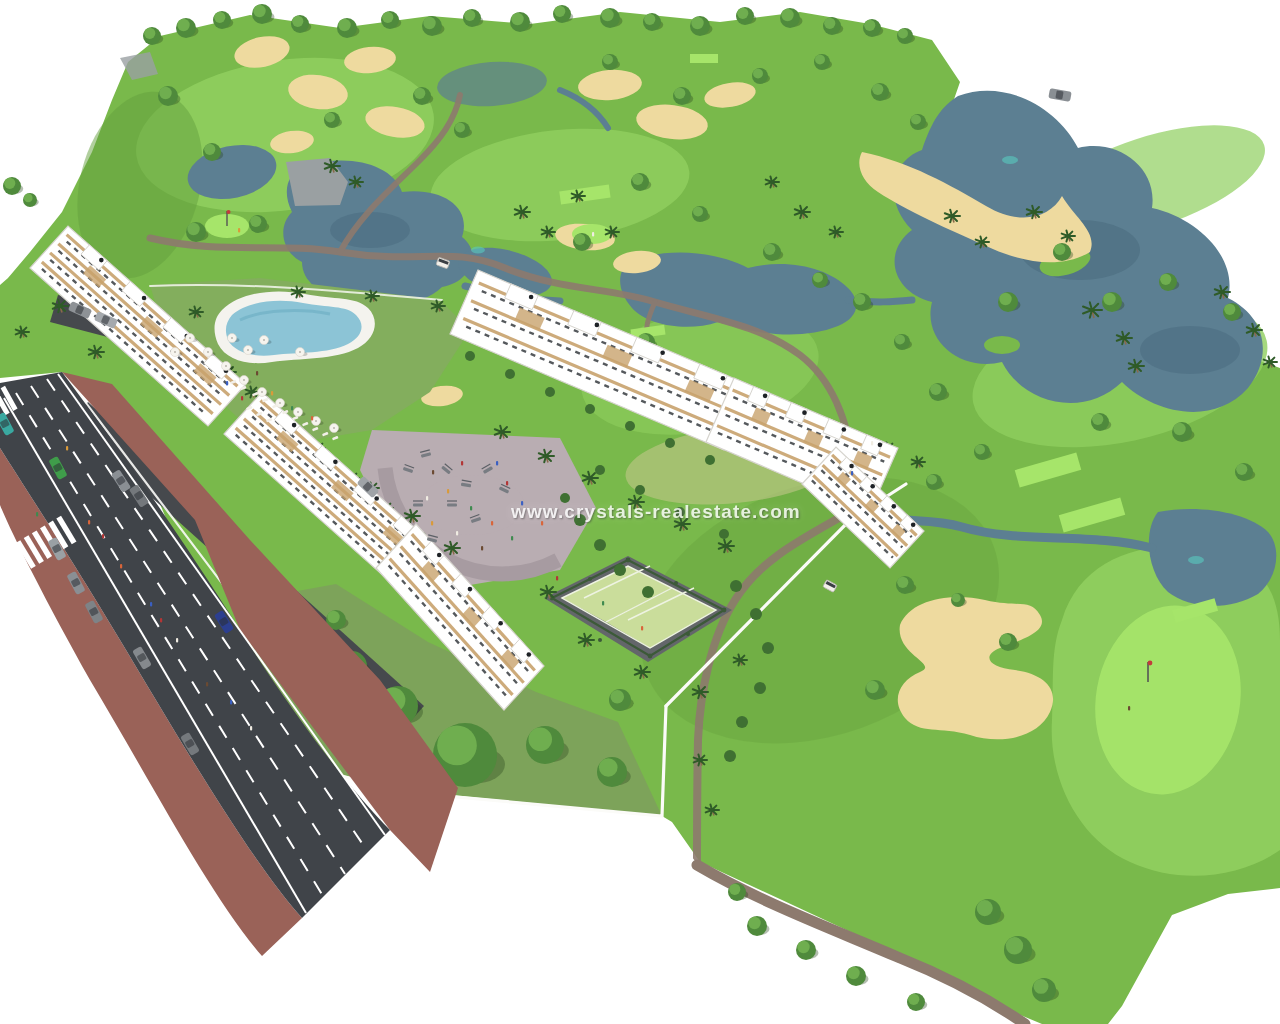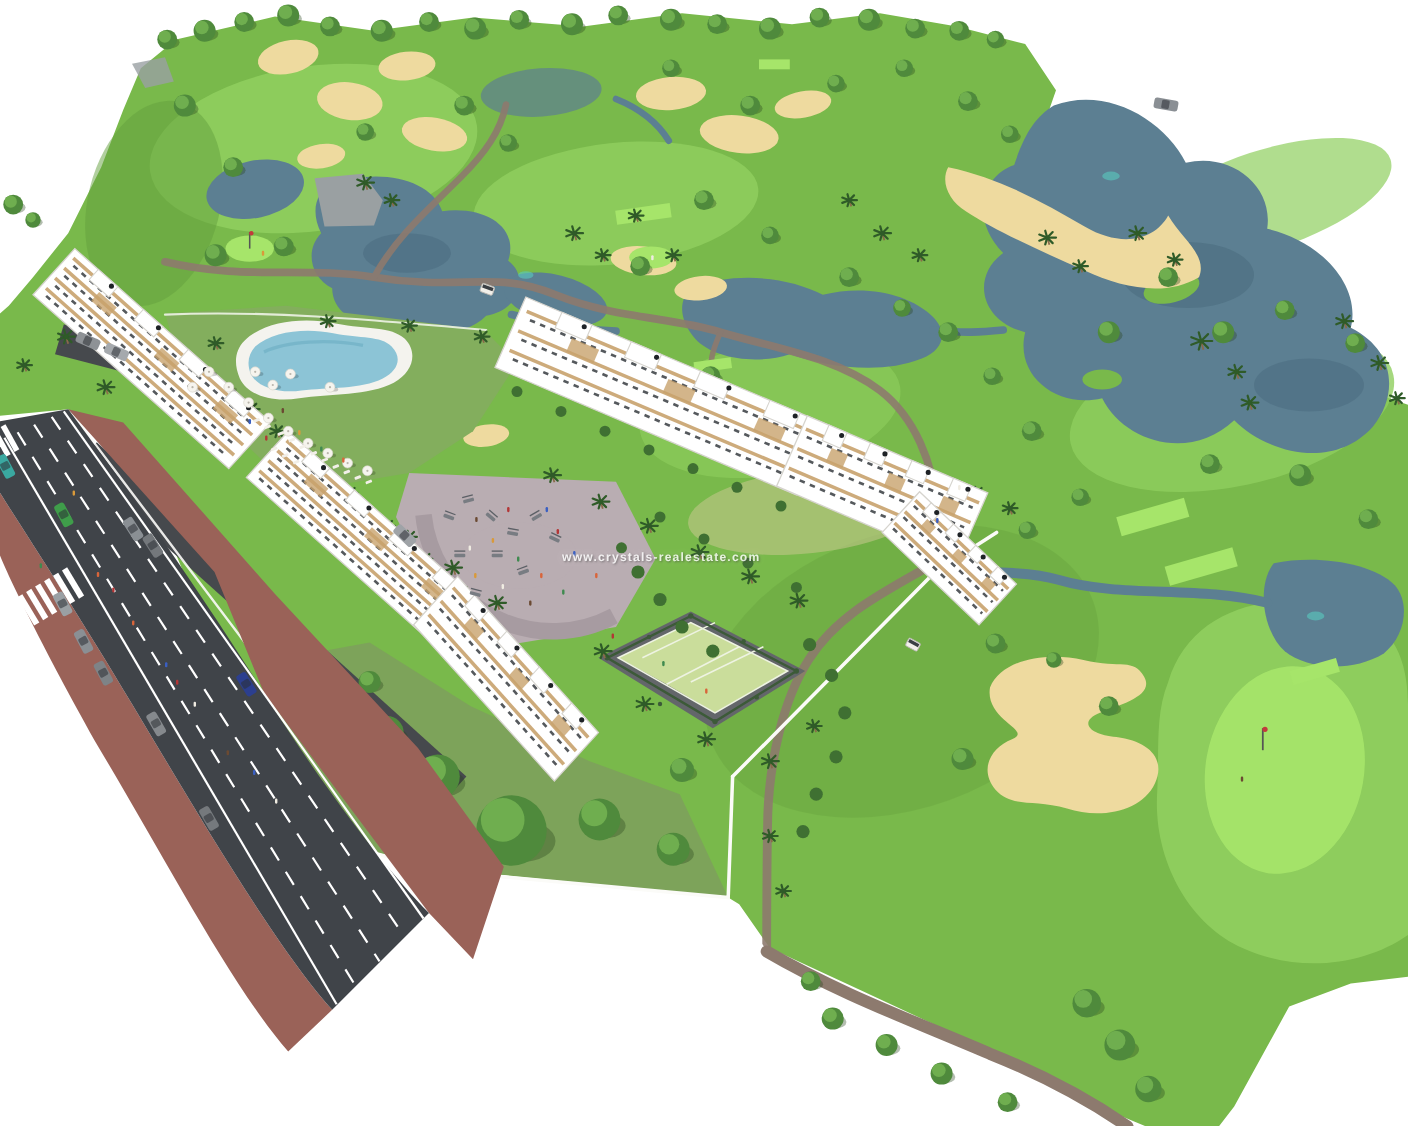--- a/index.html
+++ b/index.html
@@ -1,21 +1,21 @@
 <!DOCTYPE html>
 <html style="--background: #ffffff; --fairway-base: #79b94b; --fairway-light: #8fce5e; --fairway-bright: #a6e56a; --fairway-dark: #649f3d; --fairway-dry: #c9c98f; --lake: #5c7f92; --lake-dark: #47697c; --lake-glint: #59c9bf; --sand: #eeda9f; --golf-path: #8d7a6e; --road-asphalt: #404449; --road-marking: #ffffff; --sidewalk: #9a6258; --plaza: #b9adb2; --plaza-band: #a79ba1; --driveway: #46494d; --building-white: #ffffff; --building-trim: #d6d4ce; --wood-accent: #c8a26d; --window-dark: #383d41; --pool-water: #8cc4d6; --pool-deck: #f4f3ee; --court-surface: #cadd9b; --court-fence: #3c5a38; --court-ground: #63666a; --tree-green: #4f8a3c; --tree-light: #6fae4f; --palm-green: #2f5b28; --hedge-green: #3f7032; --wall-white: #fbfbf8; --watermark-color: #ffffff;"><head>
 <meta charset="utf-8">
 <style>
   html,body{margin:0;padding:0;background:#fff;}
   body{width:1280px;height:1024px;overflow:hidden;font-family:"Liberation Sans",sans-serif;}
   .stage{position:relative;width:1280px;height:1024px;background:var(--background,#fff);}
   .stage svg{position:absolute;left:0;top:0;}
   .watermark{
     position:absolute;left:511px;top:501px;
-    font-size:11px;font-weight:700;letter-spacing:1.1px;white-space:nowrap;
+    font-size:19px;font-weight:700;letter-spacing:1.1px;white-space:nowrap;
     color:var(--watermark-color,#ffffff);
     text-shadow:1px 1px 2px rgba(50,50,50,.6),0 0 8px rgba(255,255,255,.28);
     user-select:none;pointer-events:none;
   }
 </style>
 </head>
 <body>
 
 <div class="stage">
 <svg width="1280" height="1024" viewBox="0 0 1280 1024">

